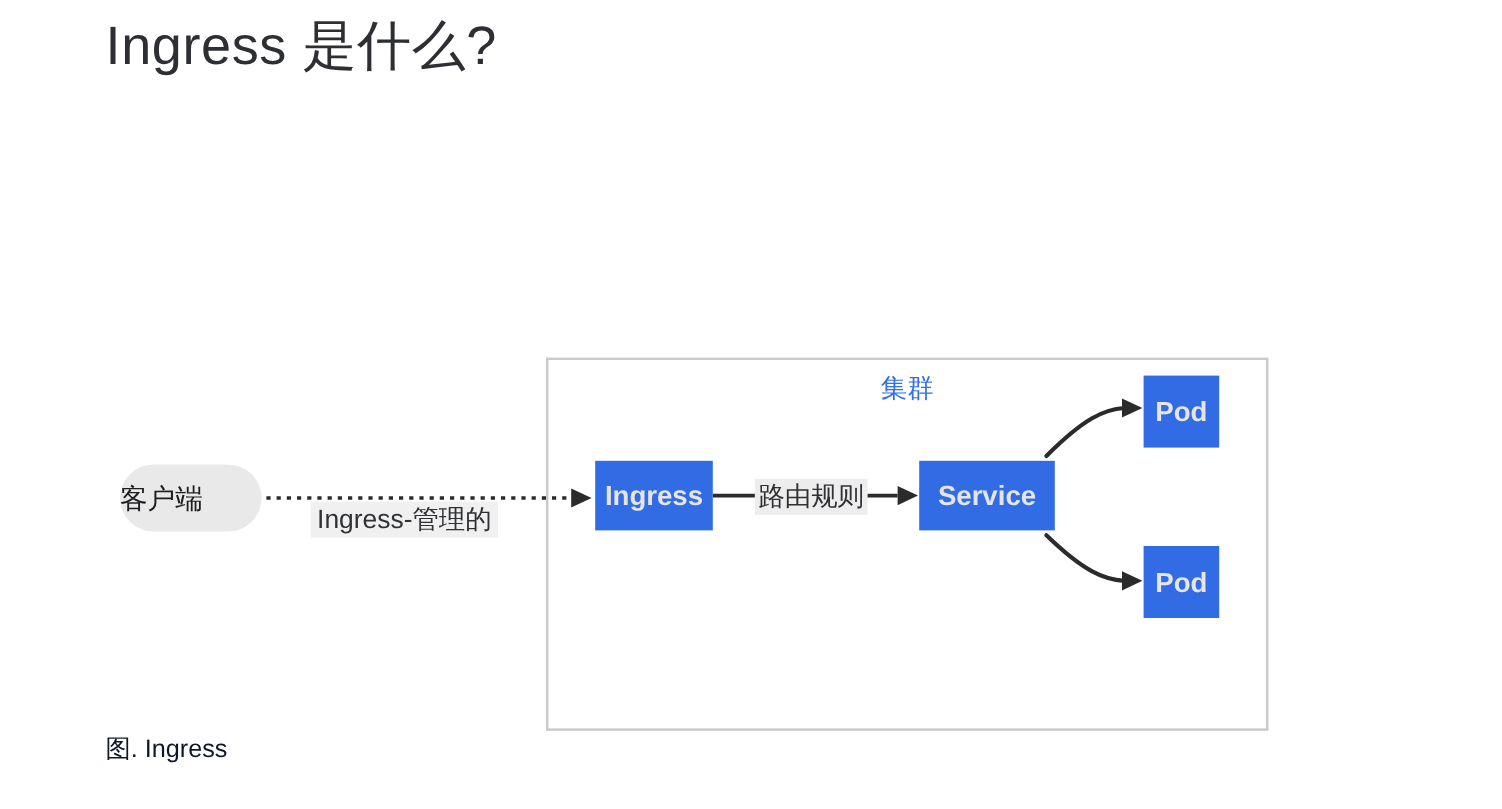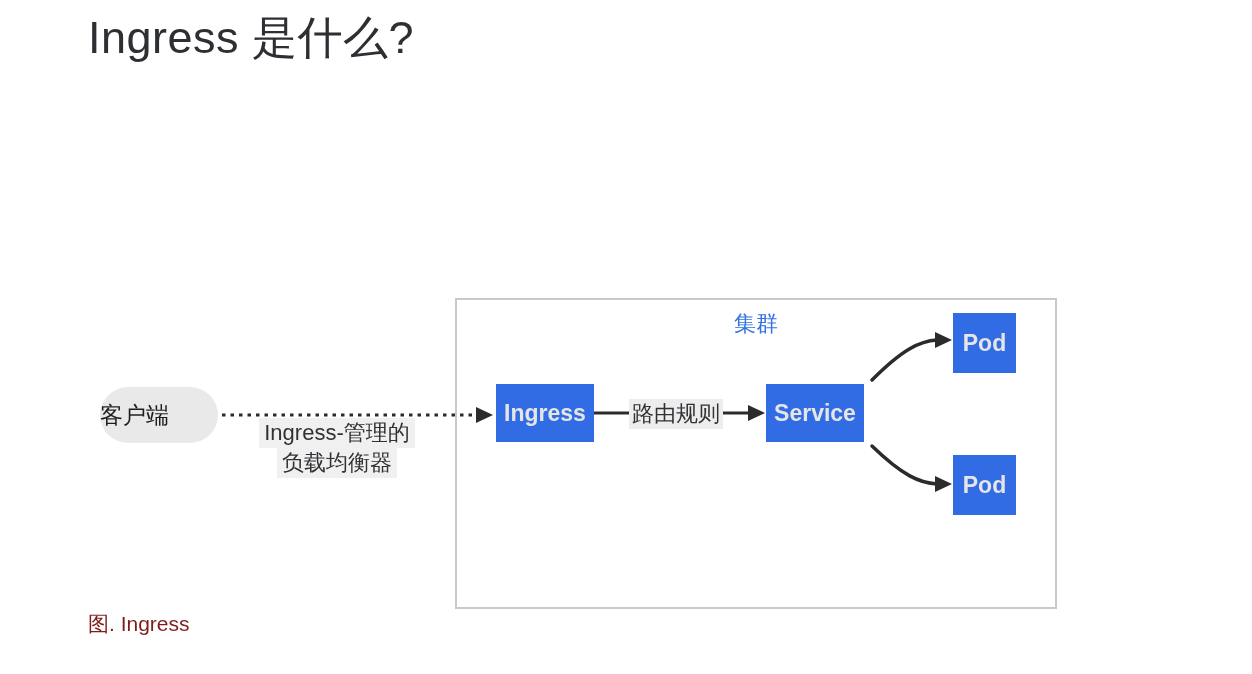--- a/index.html
+++ b/index.html
@@ -46,31 +46,31 @@
     display:flex; flex-direction:column; align-items:center;
     font-size:22px; line-height:30px; color:#2f3134;margin-top:35px;
   }
   .tag { background:var(--label-bg,#f0f0f0); padding:0 5px; }
   .node {
     position:absolute; display:flex; align-items:center; justify-content:center;
     background:var(--node-blue,#326ce5); color:#e5e5e5;
     font-weight:700; font-size:23px;
   }
   .ingress-node { left:496px; top:384px; width:98px;  height:58px; }
-  .service-node { left:766px; top:384px; width:98px; height:58px; }
+  .service-node { left:766px; top:384px; width:113px; height:58px; }
   .pod-top      { left:953px; top:313px; width:63px;  height:60px; }
   .pod-bottom   { left:953px; top:455px; width:63px;  height:60px; }
   .routing-tag {
     position:absolute; left:629px; top:399px;
     font-size:22px; line-height:30px; color:#2f3134;
     background:#ededed; padding:0 3px;
   }
   .caption {
     position:absolute; left:88px; top:610px;
-    font-size:21px; color:#7f1d1d;
+    font-size:21px; color:#0f172a;
   }
 </style>
 </head>
 <body>
 
 <div class="page">
 
   <h1 class="title">Ingress 是什么?</h1>
 
 
@@ -97,21 +97,20 @@
   <div class="cluster-box">
     <div class="cluster-label">集群</div>
   </div>
 
   <div class="client-pill">
     <span>客户端</span>
   </div>
 
   <div class="lb-label">
     <span class="tag">Ingress-管理的</span>
-    <span class="tag">负载均衡器</span>
   </div>
 
   <div class="node ingress-node">Ingress</div>
 
   <span class="routing-tag">路由规则</span>
 
   <div class="node service-node">Service</div>
 
   <div class="node pod-top">Pod</div>
 

